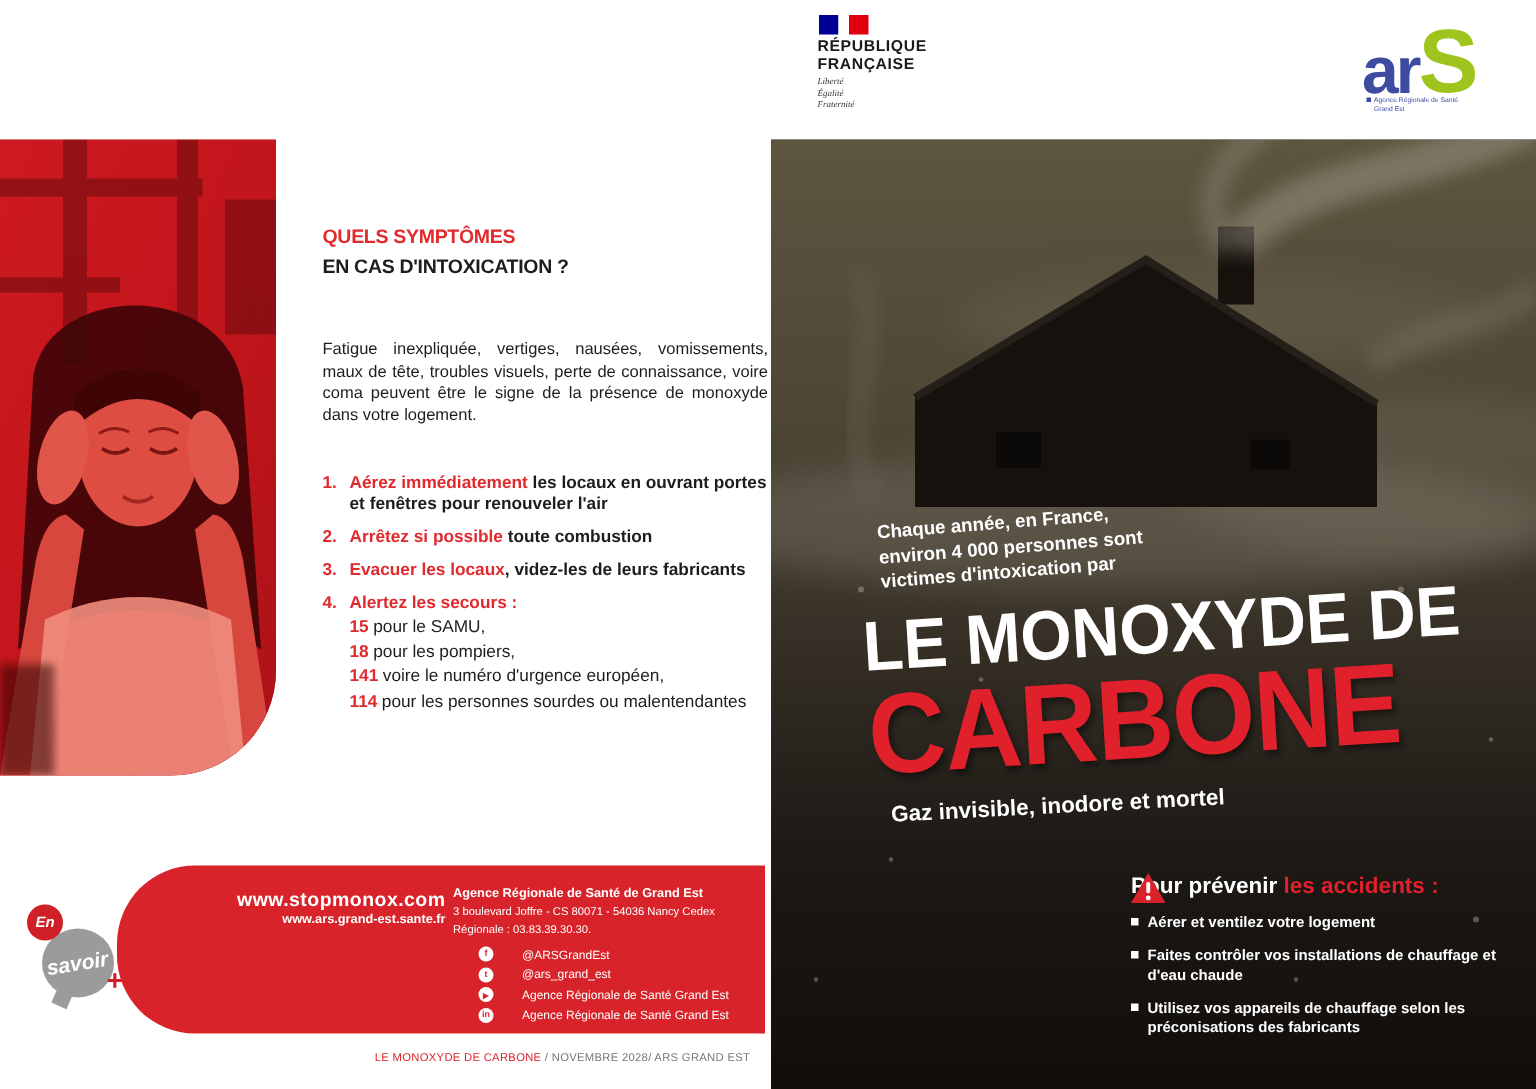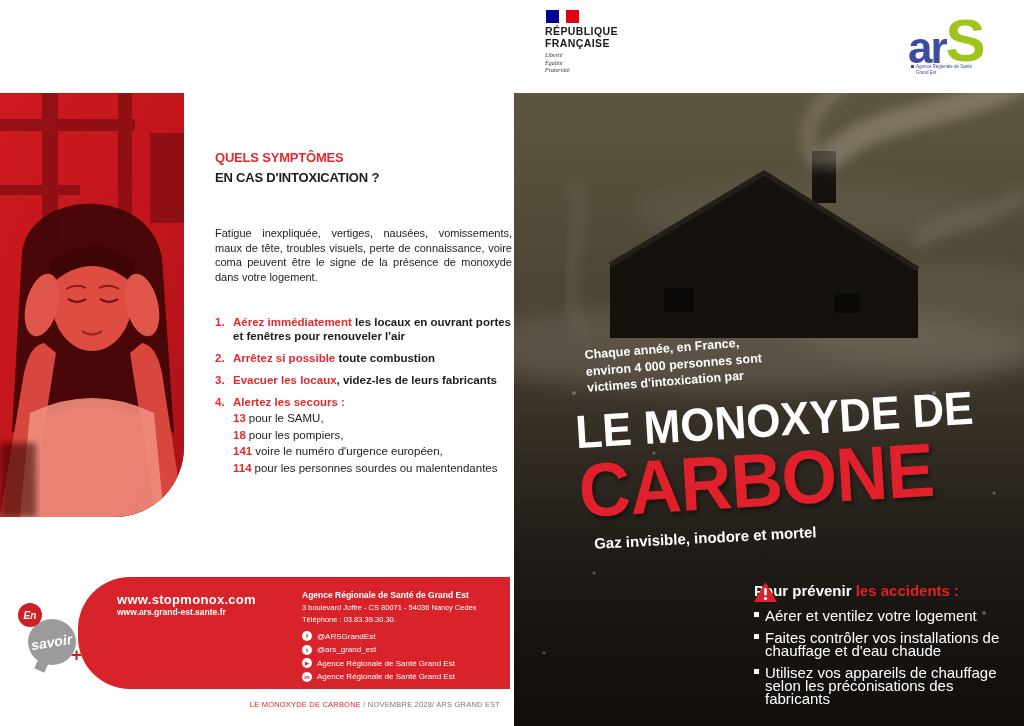--- a/index.html
+++ b/index.html
@@ -51,35 +51,35 @@
          transform:rotate(-4.5deg);transform-origin:0 0;}
   .big{position:absolute;left:60px;top:316px;transform:rotate(-3.5deg);transform-origin:0 0;white-space:nowrap;}
   .big-l1{color:#fff;font-size:44px;font-weight:bold;line-height:44px;transform:scale(1,1.06);transform-origin:0 0;}
   .big-l2{color:#e0202a;font-size:73px;font-weight:bold;letter-spacing:-1px;line-height:72px;margin-top:1px;
           transform:scale(.98,1.04);transform-origin:0 0;text-shadow:2px 3px 4px rgba(0,0,0,.45);}
   .subTitle{position:absolute;left:80px;top:436px;color:#fff;font-weight:bold;font-size:15px;transform:rotate(-3deg);white-space:nowrap;}
   .prevent{position:absolute;left:240px;top:489px;width:262px;}
   .prev-head{display:flex;align-items:center;gap:8px;}
   .ph-w{color:#fff;font-weight:bold;font-size:15px;}
   .ph-r{color:#e0202a;font-weight:bold;font-size:15px;}
-  .bullets{margin-top:9px;color:#fff;font-size:15px;font-weight:normal;line-height:13px;}
+  .bullets{margin-top:9px;color:#fff;font-size:10px;font-weight:bold;line-height:13px;}
   .bullet{display:flex;gap:6px;margin-bottom:9px;}
   .sq{width:5px;height:5px;background:#fff;flex:none;margin-top:3px;}
 
   
   .band{left:78px;top:577px;width:432px;height:112px;background:#d8232a;border-radius:52px 0 0 52px;}
-  .web{left:117px;top:592px;color:#fff;width:180px;}
+  .web{left:117px;top:592px;color:#fff;width:180px;text-align:right;}
   .site{font-size:13px;font-weight:bold;letter-spacing:.3px;}
   .arssite{font-size:8.5px;font-weight:bold;margin-top:0;}
   .rubrique{font-size:8px;line-height:10.5px;margin-top:3px;width:178px;}
   .agency{left:302px;top:590px;color:#fff;width:205px;}
   .aname{font-size:8.5px;font-weight:bold;}
   .aline{font-size:7.5px;margin-top:3px;}
   .socials{margin-top:7px;}
-  .srow{display:flex;align-items:center;gap:5px;margin-bottom:3.5px;}
+  .srow{display:flex;align-items:center;gap:19px;margin-bottom:3.5px;margin-left:17px;}
   .sic{width:10px;height:10px;border-radius:50%;background:#fff;color:#d8232a;font-size:6px;font-weight:bold;
        display:flex;align-items:center;justify-content:center;flex:none;}
   .slabel{font-size:8px;}
 
   .badge{left:18px;top:603px;width:76px;height:76px;}
   .bubble{position:absolute;left:10px;top:16px;width:48px;height:46px;background:#9b9b9b;border-radius:50%;}
   .tail{position:absolute;left:18px;top:57px;width:11px;height:11px;background:#9b9b9b;transform:rotate(24deg);}
   .savoir{position:absolute;left:13px;top:31px;color:#fff;font-style:italic;font-weight:bold;font-size:14px;transform:rotate(-9deg);}
   .en{position:absolute;left:0;top:0;width:24px;height:24px;background:#cf2027;border-radius:50%;color:#fff;
       font-size:10px;font-weight:bold;font-style:italic;display:flex;align-items:center;justify-content:center;}
@@ -185,21 +185,21 @@
     </div>
     <div class="li">
       <span class="num">3.</span>
       <span class="txt"><span class="lead">Evacuer les locaux</span><span>, videz-les de leurs fabricants</span></span>
     </div>
     <div class="li" style="margin-bottom:2px;">
       <span class="num">4.</span>
       <span class="txt"><span class="lead">Alertez les secours :</span></span>
     </div>
     <div class="subnums">
-      <div class="nrow"><span class="nnum">13</span><span>pour le SAMU,</span></div>
+      <div class="nrow"><span class="nnum">15</span><span>pour le SAMU,</span></div>
       <div class="nrow"><span class="nnum">18</span><span>pour les pompiers,</span></div>
       <div class="nrow"><span class="nnum">141</span><span>voire le numéro d'urgence européen,</span></div>
       <div class="nrow"><span class="nnum">114</span><span>pour les personnes sourdes ou malentendantes</span></div>
     </div>
   </div>
 
   <div class="abs panel">
     <svg width="510" height="633" viewBox="0 0 510 633">
       <defs>
         <linearGradient id="dbg" x1="0" y1="0" x2="0" y2="1">
@@ -288,21 +288,21 @@
   <div class="abs band"></div>
 
   <div class="abs web">
     <div class="site">www.stopmonox.com</div>
     <div class="arssite">www.ars.grand-est.sante.fr</div>
   </div>
 
   <div class="abs agency">
     <div class="aname">Agence Régionale de Santé de Grand Est</div>
     <div class="aline">3 boulevard Joffre - CS 80071 - 54036 Nancy Cedex</div>
-    <div class="aline">Téléphone : 03.83.39.30.30.</div>
+    <div class="aline">Régionale : 03.83.39.30.30.</div>
     <div class="socials">
       <div class="srow">
         <span class="sic">f</span>
         <span class="slabel">@ARSGrandEst</span>
       </div>
       <div class="srow">
         <span class="sic">t</span>
         <span class="slabel">@ars_grand_est</span>
       </div>
       <div class="srow">

